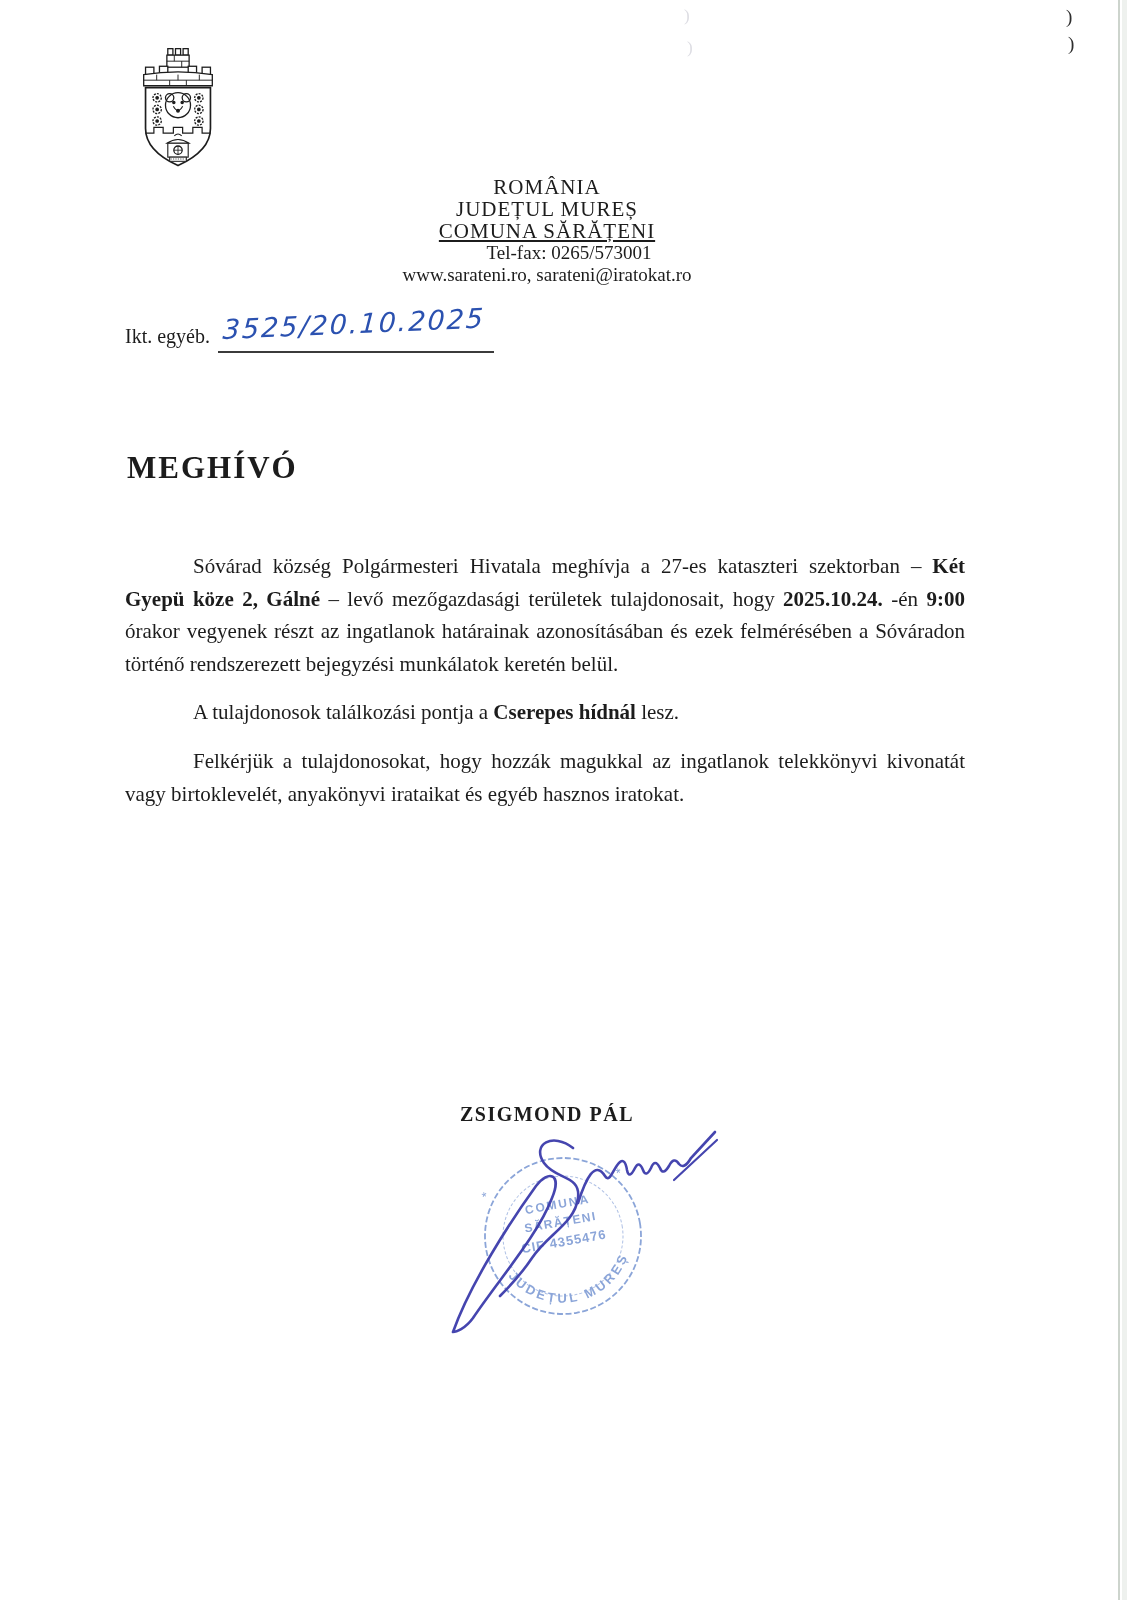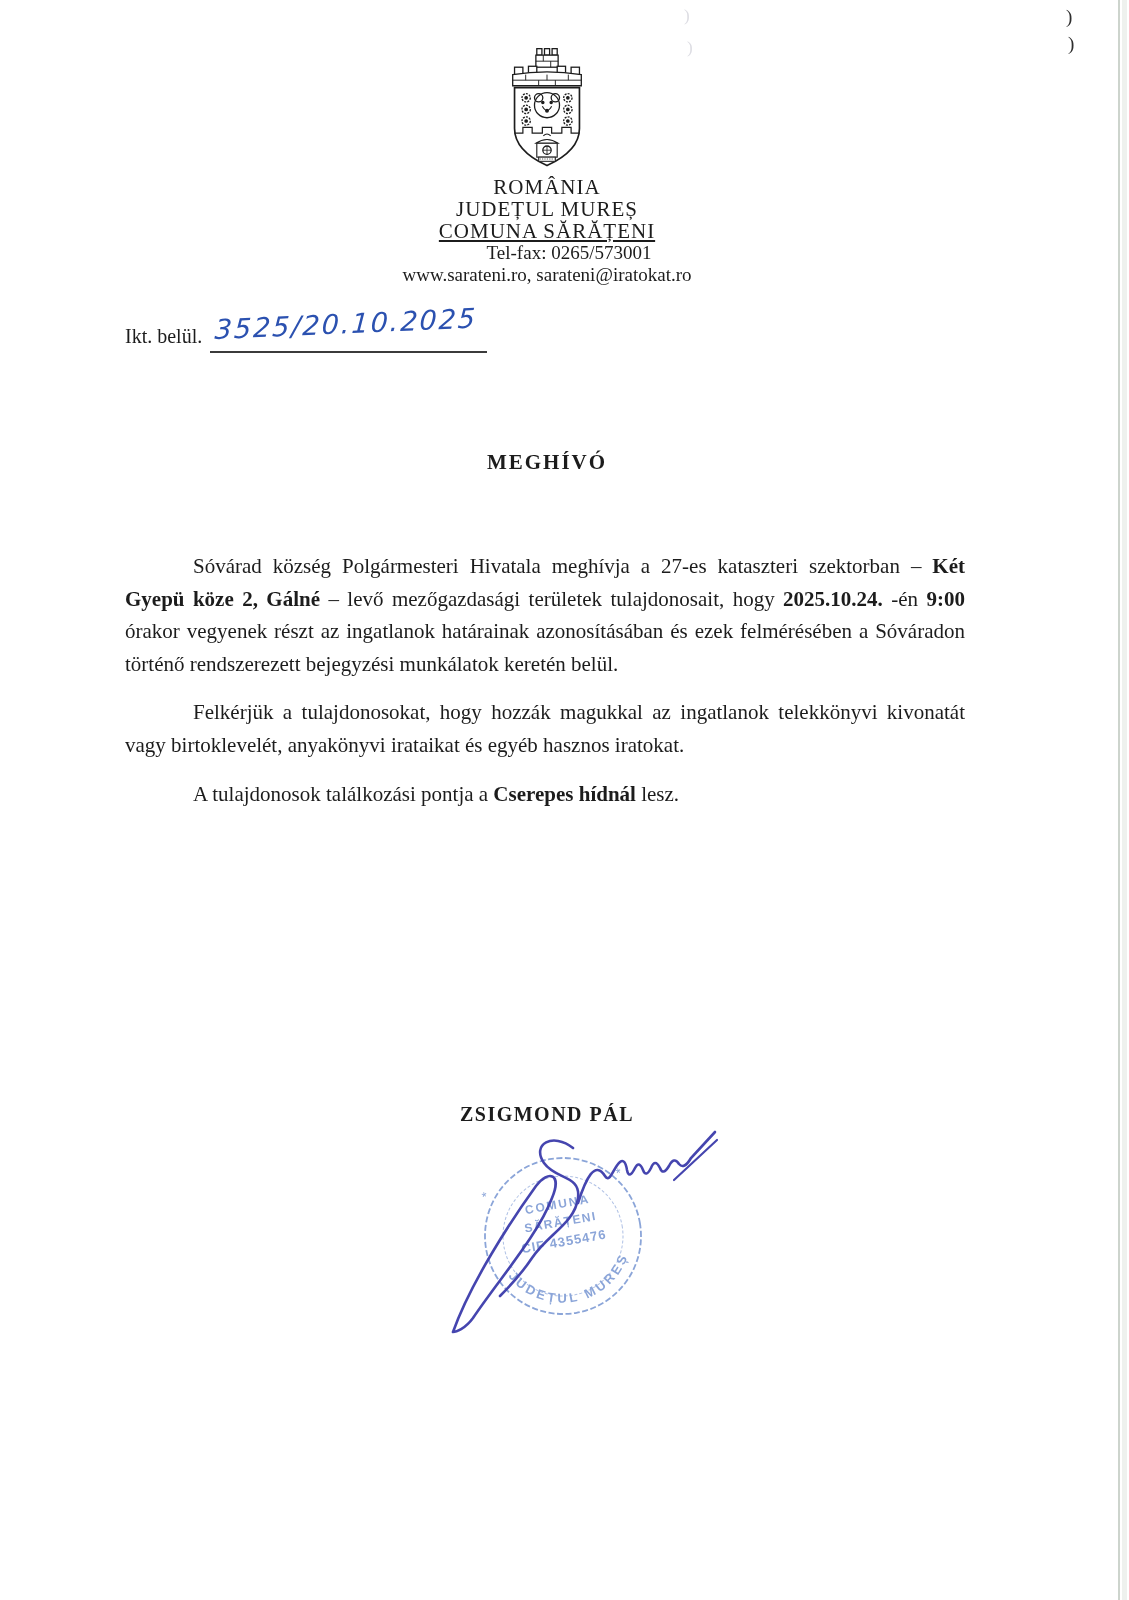--- a/index.html
+++ b/index.html
@@ -15,21 +15,21 @@
   
   .scan-edge{position:absolute;top:0;bottom:0;width:2px;background:#cdd4cd;}
   .scan-edge-soft{position:absolute;top:0;bottom:0;width:5px;background:#eef1ee;}
   .mark{position:absolute;font-family:"Liberation Serif",serif;}
   .mark-dark{font-size:19px;color:#2e2e2e;}
   .mark-faint{font-size:17px;color:#dddde3;}
 
   
   .header{
     position:absolute;left:127px;top:44px;width:840px;
-    display:flex;flex-direction:column;align-items:center;
+    display:flex;flex-direction:column;
     text-align:center;
   }
   .crest{display:block;margin-bottom:4px;}
   .h-country{font-size:21px;letter-spacing:1px;}
   .h-county{font-size:21px;letter-spacing:1px;}
   .h-commune{font-size:21px;letter-spacing:1px;text-decoration:underline;}
   .h-telfax{font-size:19px;margin-left:44px;}
   .h-contacts{font-size:19px;}
   .header div{line-height:22px;}
 
@@ -48,21 +48,21 @@
     font-size:27px;letter-spacing:2px;
     color:#2b51b0;
     transform:rotate(-2.5deg) skewX(-6deg);
     transform-origin:left bottom;
     position:relative;top:-4px;
   }
 
   
   .title{
     position:absolute;left:127px;top:450px;width:840px;
-    text-align:center;font-size:21px;font-weight:bold;letter-spacing:2px;
+    font-size:31px;font-weight:bold;letter-spacing:2px;
   }
 
   
   .body-text{position:absolute;left:125px;top:550px;width:840px;}
   .body-text p{
     margin:0;
     font-size:21px;line-height:32.6px;
     text-align:justify;text-indent:68px;font-family:Liberation Serif, serif;
   }
   .body-text p + p{margin-top:16px;}
@@ -146,29 +146,29 @@
       <line x1="47" y1="121" x2="63" y2="121" stroke-width="0.8" stroke-dasharray="1.3,1.3"></line>
     </svg>
     <div class="h-country">ROMÂNIA</div>
     <div class="h-county">JUDEȚUL MUREȘ</div>
     <div class="h-commune">COMUNA SĂRĂȚENI</div>
     <div class="h-telfax">Tel-fax: 0265/573001</div>
     <div class="h-contacts">www.sarateni.ro, sarateni@iratokat.ro</div>
   </div>
 
   <div class="reg">
-    <span class="reg-label">Ikt. belül.</span><span class="reg-underline"><span class="reg-number">3525/20.10.2025</span></span>
+    <span class="reg-label">Ikt. egyéb.</span><span class="reg-underline"><span class="reg-number">3525/20.10.2025</span></span>
   </div>
 
   <div class="title">MEGHÍVÓ</div>
 
   <div class="body-text">
       <p><span>Sóvárad község Polgármesteri Hivatala meghívja a 27-es kataszteri szektorban – </span><span style="font-weight: bold;">Két Gyepü köze 2, Gálné</span><span> – levő mezőgazdasági területek tulajdonosait, hogy </span><span style="font-weight: bold;">2025.10.24.</span><span> -én </span><span style="font-weight: bold;">9:00</span><span> órakor vegyenek részt az ingatlanok határainak azonosításában és ezek felmérésében a Sóváradon történő rendszerezett bejegyzési munkálatok keretén belül.</span></p>
+      <p><span>A tulajdonosok találkozási pontja a </span><span style="font-weight: bold;">Cserepes hídnál</span><span> lesz.</span></p>
       <p><span>Felkérjük a tulajdonosokat, hogy hozzák magukkal az ingatlanok telekkönyvi kivonatát vagy birtoklevelét, anyakönyvi irataikat és egyéb hasznos iratokat.</span></p>
-      <p><span>A tulajdonosok találkozási pontja a </span><span style="font-weight: bold;">Cserepes hídnál</span><span> lesz.</span></p>
     </div>
 
   <div class="sig-block">
     <div>ZSIGMOND PÁL</div>
   </div>
 
   <svg class="sig-art" width="310" height="230" viewBox="0 0 310 230">
 
     <g transform="rotate(-10 135 118)" opacity="0.78">
       <circle cx="135" cy="118" r="78" fill="none" stroke="#6b8cce" stroke-width="1.8" stroke-dasharray="6,2.5"></circle>

